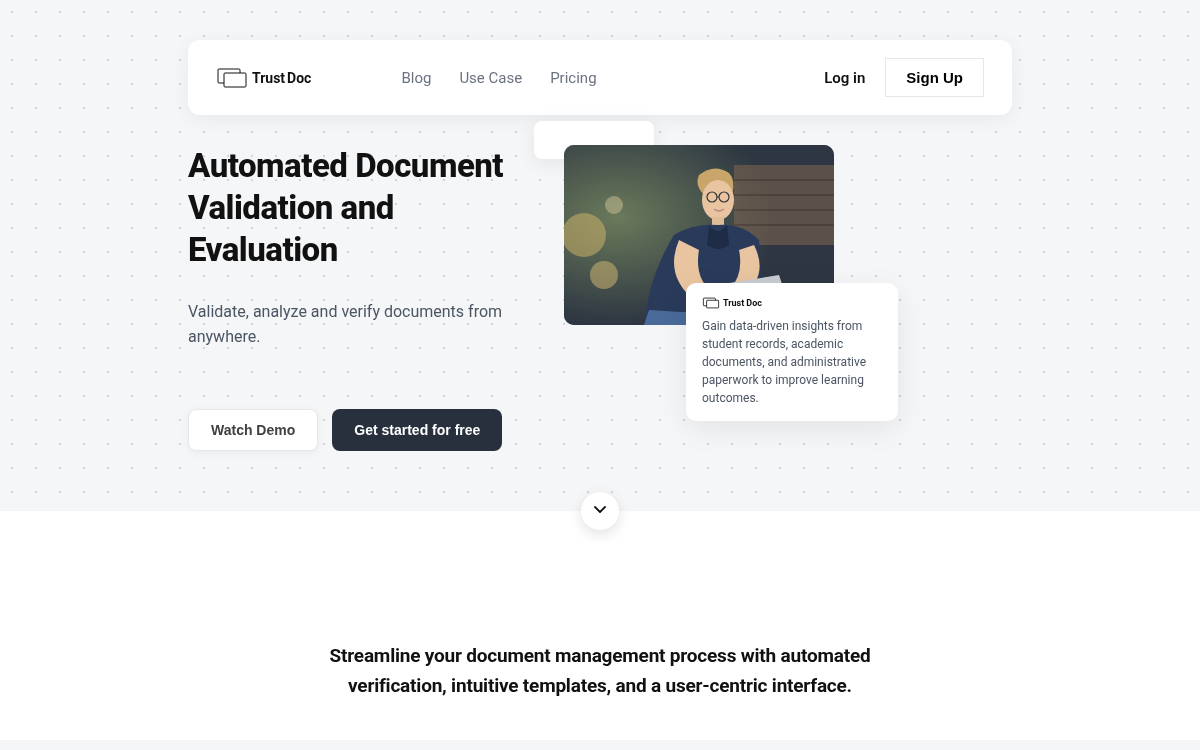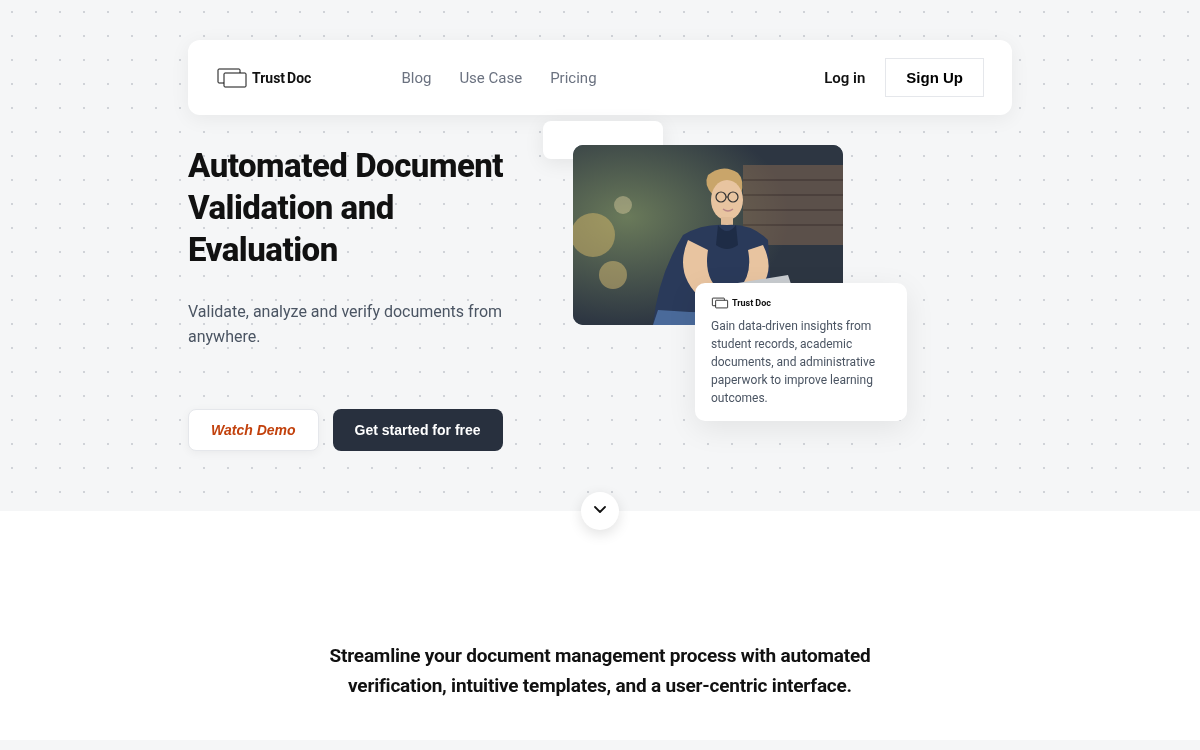--- a/index.html
+++ b/index.html
@@ -46,37 +46,37 @@
   padding: 10px 20px;
   font-size: 15px;
   font-weight: 600;
   cursor: pointer;
 }
 
 .hero {
   width: 824px;
   margin: 0 auto;
   display: flex;
-  gap: 45px;
+  gap: 36px;
   padding-top: 70px;
   position: relative;
 }
 .hero-left { flex: 0 0 340px; }
 .hero-title { font-size: 33px; font-weight: 800; line-height: 1.28; letter-spacing: -0.5px; }
 .hero-sub { margin-top: 28px; font-size: 16px; color: #4b5563; line-height: 1.55; }
 .hero-ctas { margin-top: 60px; display: flex; gap: 14px; }
 .btn {
   border-radius: 8px;
   padding: 12px 22px;
   font-size: 14px;
   font-weight: 600;
   cursor: pointer;
   border: none;
 }
-.btn-outline { background: #fff; border: 1px solid #e5e7eb; color: #c2410c; box-shadow: 0 2px 10px rgba(0,0,0,0.05); font-style: italic; }
+.btn-outline { background: #fff; border: 1px solid #e5e7eb; color: #404040; box-shadow: 0 2px 10px rgba(0,0,0,0.05); }
 .btn-primary { background: #28303e; color: #fff; }
 
 .hero-right { flex: 1; position: relative; min-height: 300px; }
 .floating-top {
   position: absolute;
   top: -24px;
   left: -30px;
   width: 120px;
   height: 38px;
   background: #fff;

